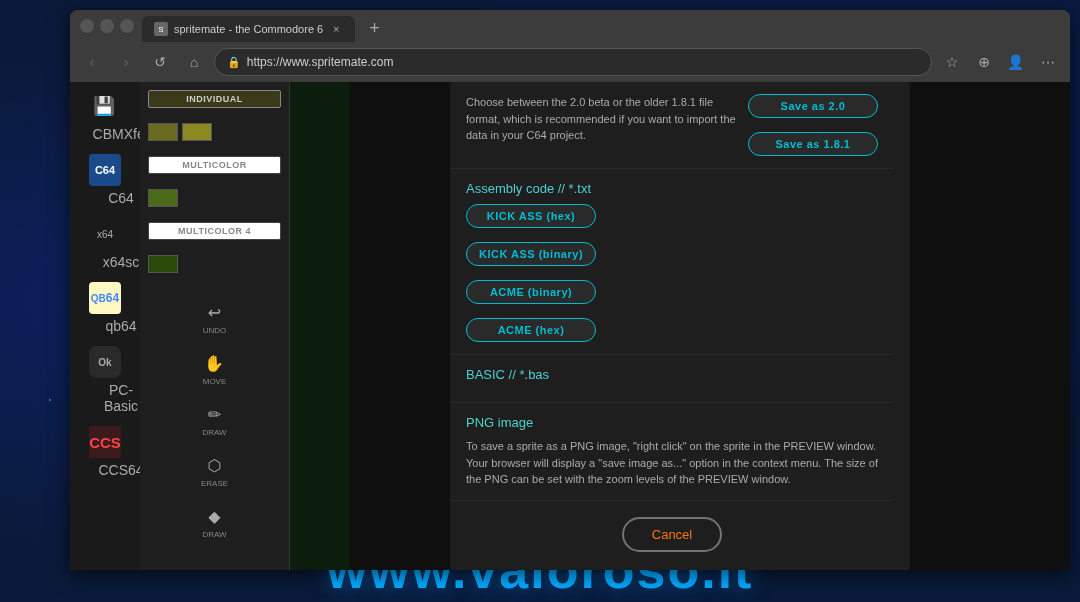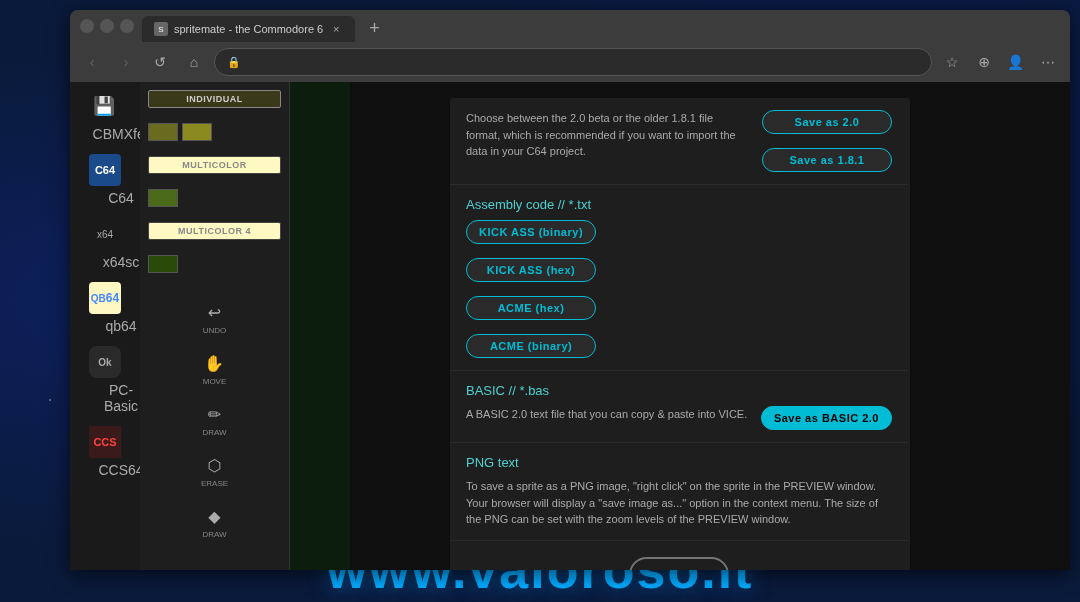--- a/index.html
+++ b/index.html
@@ -270,24 +270,24 @@
       align-items: flex-start;
       justify-content: center;
       padding-top: 0;
     }
 
     .dialog-box {
       background: #1e1e1e;
       width: 460px;
       border-radius: 4px;
       overflow: hidden;
-      margin-top: 16px;
+      margin-top: 0;
       height: 100%;
       overflow-y: auto;
-      padding: 0 2px 20px 0;
+      padding: 0 16px 20px 0;
     }
 
     
     .dialog-section {
       padding: 12px 16px;
       border-bottom: 1px solid #2a2a2a;
     }
 
     .section-header {
       font-size: 13px;
@@ -376,21 +376,21 @@
     }
     .dialog-box::-webkit-scrollbar-track {
       background: #1a1a1a;
     }
     .dialog-box::-webkit-scrollbar-thumb {
       background: #444;
       border-radius: 3px;
     }
 
     .mode-btn {
-      background: #fef9c3;
+      background: #ffffff;
       border: 1px solid #444;
       color: #888;
       font-size: 9px;
       padding: 3px 6px;
       border-radius: 2px;
       cursor: pointer;
       letter-spacing: 0.5px;
       font-weight: bold;
     }
     .mode-btn.active {
@@ -424,20 +424,21 @@
     <button class="tab-new-btn">+</button>
   </div>
 
   <div class="browser-toolbar">
     <button class="nav-btn disabled">‹</button>
     <button class="nav-btn disabled">›</button>
     <button class="nav-btn">↺</button>
     <button class="nav-btn">⌂</button>
     <div class="address-bar">
       <span class="lock-icon">🔒</span>
+      <span class="address-text">https://www.spritemate.com</span>
     </div>
     <div class="toolbar-actions">
       <button class="toolbar-icon-btn">☆</button>
       <button class="toolbar-icon-btn">⊕</button>
       <button class="toolbar-icon-btn">👤</button>
       <button class="toolbar-icon-btn">⋯</button>
     </div>
   </div>
 
   <div class="browser-content">
@@ -457,21 +458,21 @@
       </div>
       <div class="sidebar-item">
         <div class="sidebar-icon" style="background:#fef9c3; color:#4488ff; font-size:10px; font-weight:bold; border-radius:4px; padding:2px;">QB<br><span style="font-size:12px;">64</span></div>
         <span class="sidebar-label">qb64</span>
       </div>
       <div class="sidebar-item">
         <div class="sidebar-icon" style="background:#2a2a2a; color:#aaa; font-size:10px; font-weight:bold; border-radius:8px;">Ok</div>
         <span class="sidebar-label">PC-Basic</span>
       </div>
       <div class="sidebar-item">
-        <div class="sidebar-icon" style="background:#3a1a1a; color:#ff4444; font-size:11px; font-weight:bold; border-radius:0;">CCS</div>
+        <div class="sidebar-icon" style="background:#3a1a1a; color:#ff4444; font-size:15px; font-weight:bold; border-radius:0;">CCS</div>
         <span class="sidebar-label">CCS64</span>
       </div>
     </div>
 
     <div class="tool-panel">
       <button class="mode-btn active">INDIVIDUAL</button>
       <div style="display:flex; gap:4px;">
         <div class="color-block" style="background:#6a6a20;"></div>
         <div class="color-block" style="background:#8a8a20;"></div>
       </div>
@@ -522,40 +523,34 @@
                 <button class="dialog-btn">Save as 2.0</button>
                 <button class="dialog-btn">Save as 1.8.1</button>
               </div>
             </div>
           </div>
 
           <div class="dialog-section">
             <h3 class="section-header">Assembly code // *.txt</h3>
             <div class="section-body">
               <div class="section-buttons">
+                <button class="dialog-btn">KICK ASS (hex)</button>
                 <button class="dialog-btn">KICK ASS (binary)</button>
-                <button class="dialog-btn">KICK ASS (hex)</button>
+                <button class="dialog-btn">ACME (binary)</button>
                 <button class="dialog-btn">ACME (hex)</button>
-                <button class="dialog-btn">ACME (binary)</button>
               </div>
             </div>
           </div>
 
           <div class="dialog-section">
             <h3 class="section-header">BASIC // *.bas</h3>
-            <div class="section-body">
-              <p class="section-text">A BASIC 2.0 text file that you can copy &amp; paste into VICE.</p>
-              <div class="section-buttons">
-                <button class="dialog-btn active">Save as BASIC 2.0</button>
-              </div>
-            </div>
           </div>
 
           <div class="dialog-section">
-            <h3 class="section-header">PNG text</h3>
+            <h3 class="section-header">PNG image</h3>
             <div class="section-body">
               <p class="section-text">To save a sprite as a PNG image, "right click" on the sprite in the PREVIEW window. Your browser will display a "save image as..." option in the context menu. The size of the PNG can be set with the zoom levels of the PREVIEW window.</p>
             </div>
           </div>
 
           <button class="cancel-btn">Cancel</button>
 
         </div>
       </div>
     </div>

